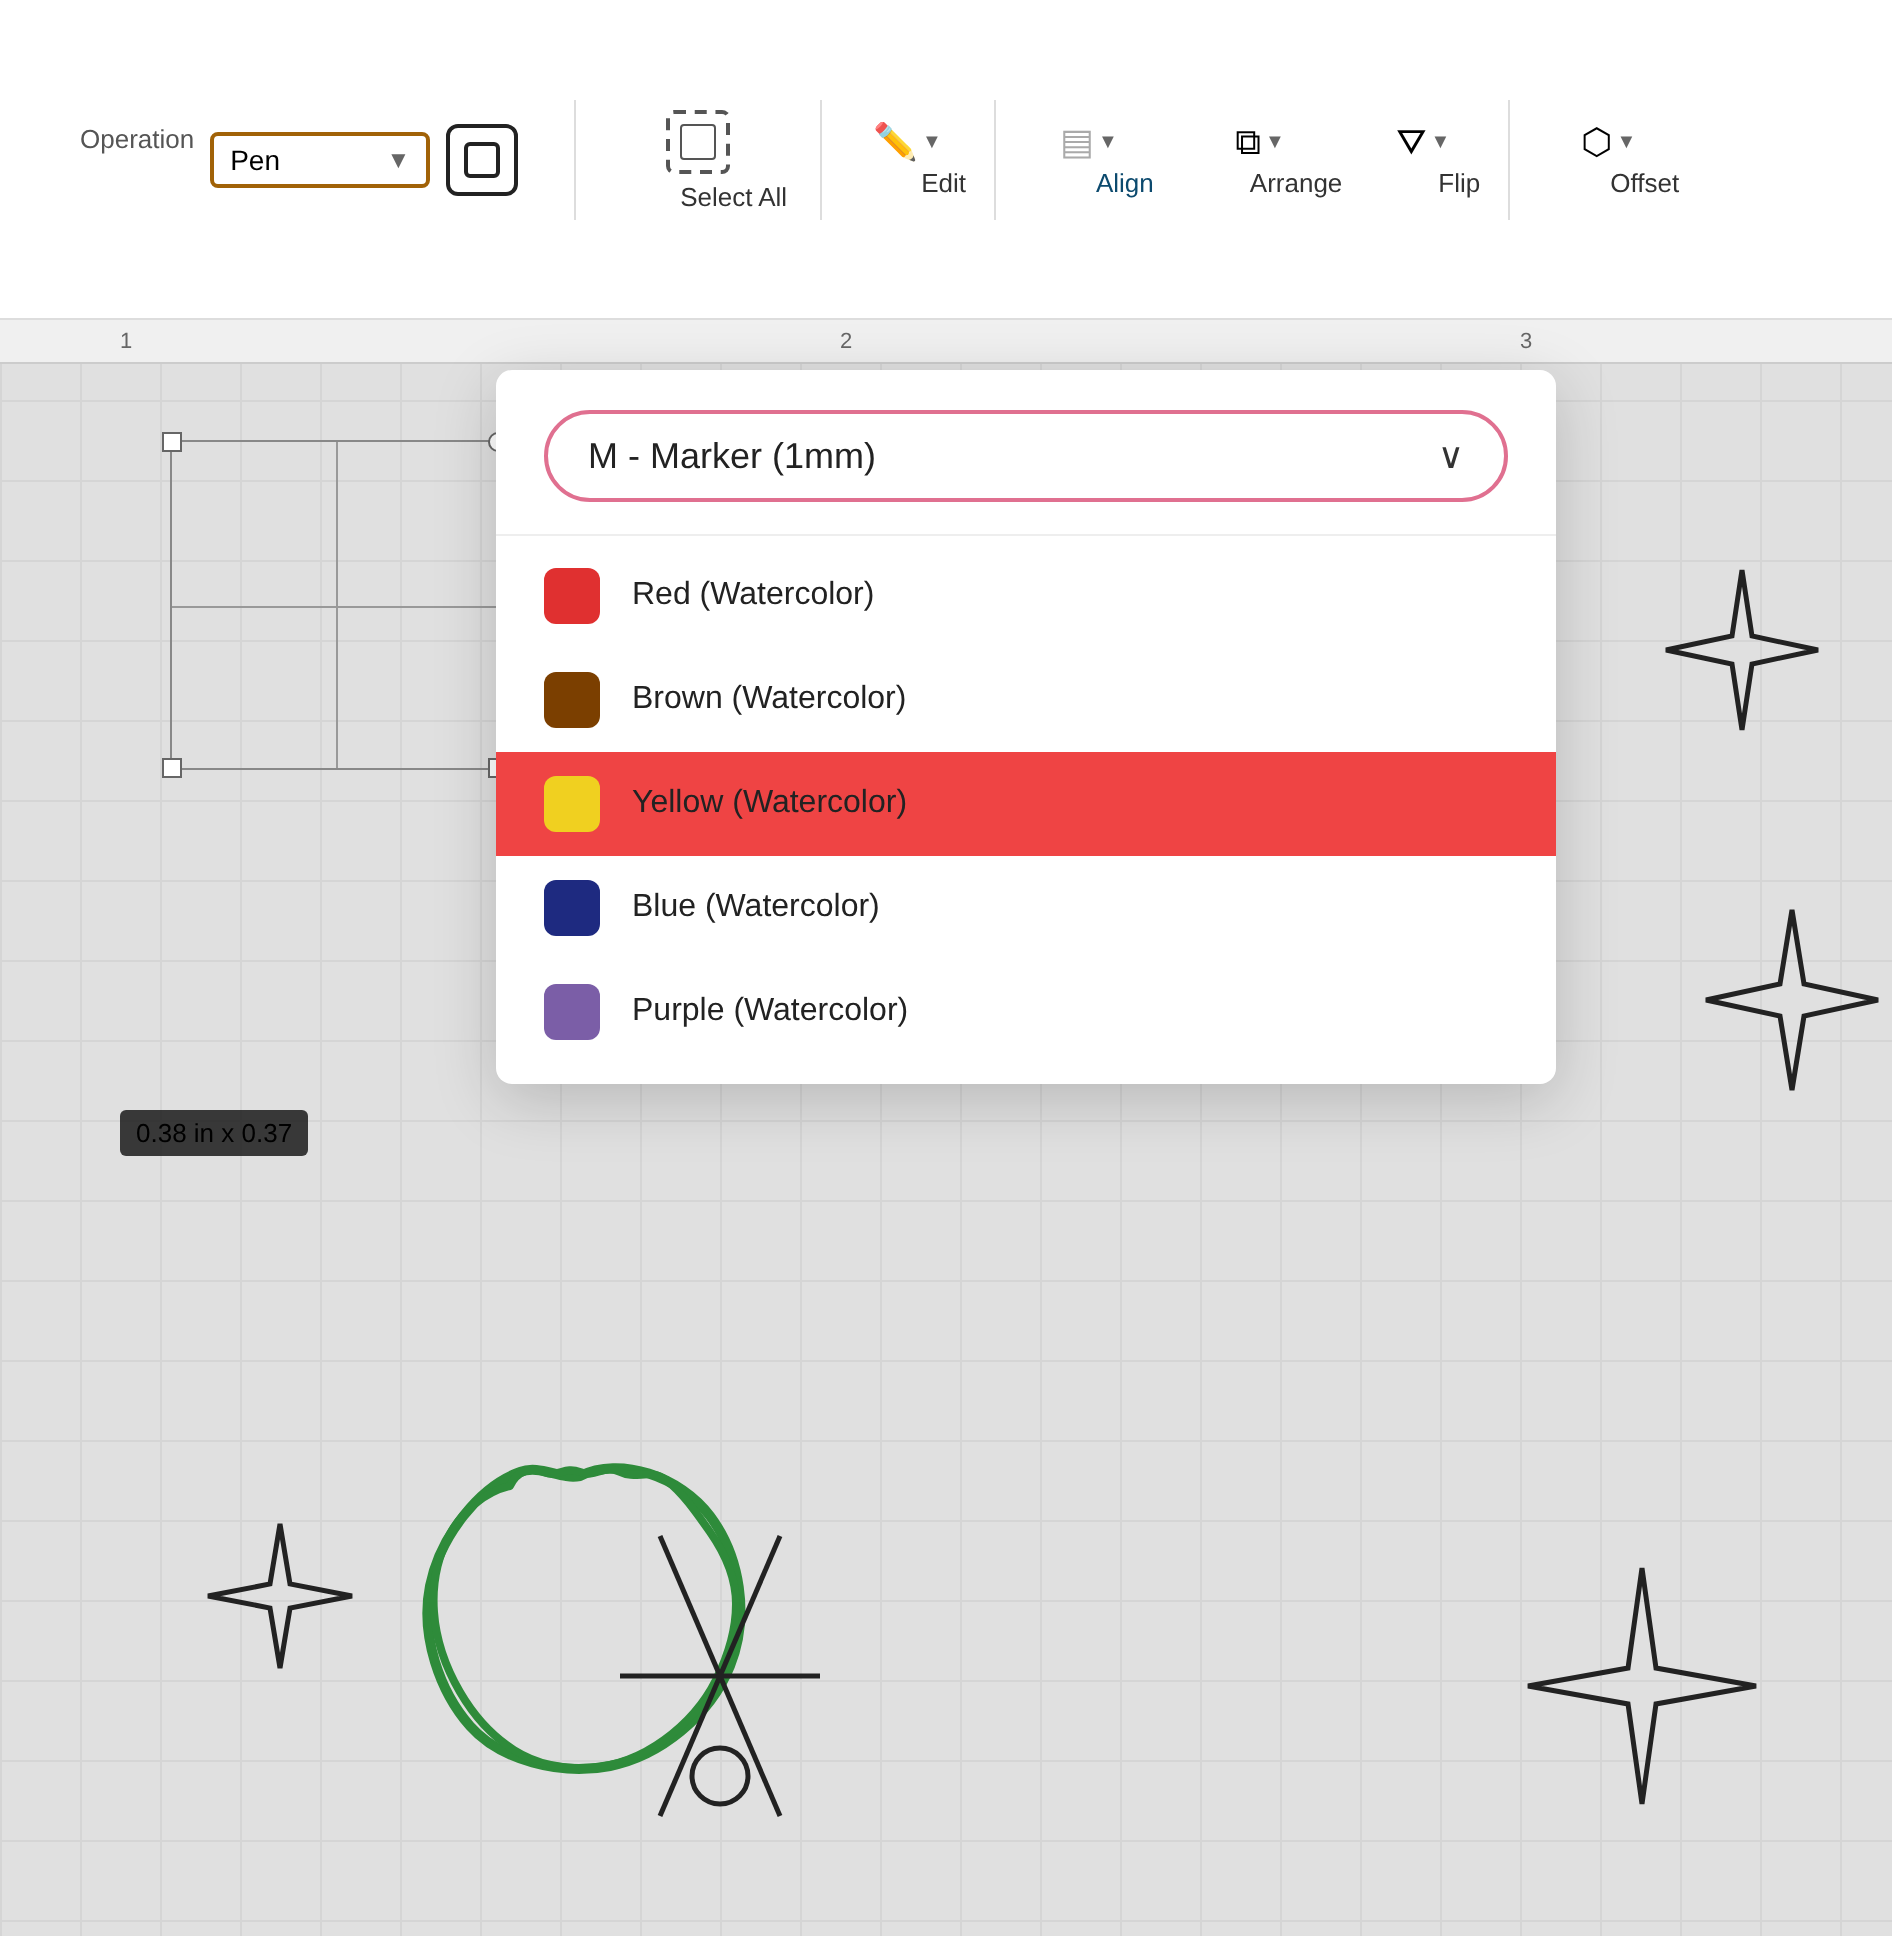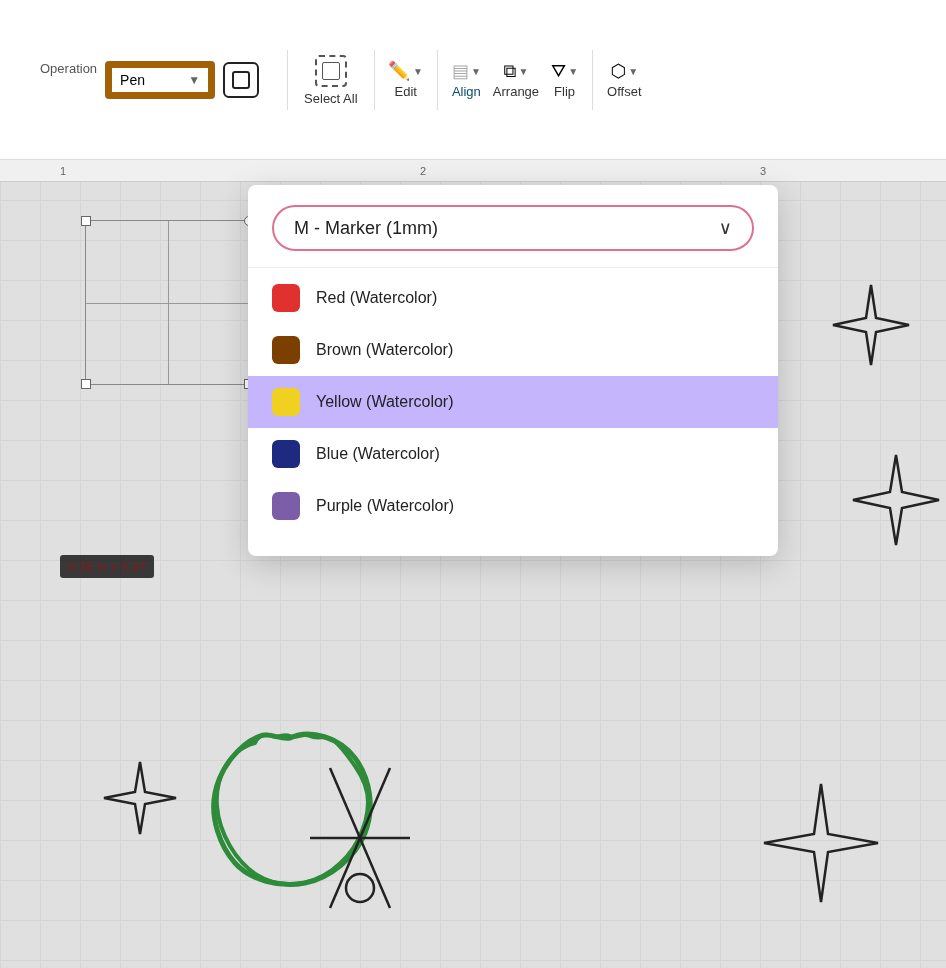--- a/index.html
+++ b/index.html
@@ -42,21 +42,21 @@
 
     .toolbar-controls {
       display: flex;
       align-items: center;
       gap: 8px;
     }
 
     .pen-select {
       display: flex;
       align-items: center;
-      border: 7px solid #a16207;
+      border: 2px solid #a16207;
       border-radius: 4px;
       padding: 4px 8px;
       background: white;
       font-size: 14px;
       gap: 4px;
       cursor: pointer;
       min-width: 110px;
       justify-content: space-between;
     }
 
@@ -90,20 +90,21 @@
       flex-direction: column;
       align-items: center;
       gap: 2px;
       cursor: pointer;
       padding: 4px 8px;
     }
 
     .toolbar-icon-label {
       font-size: 13px;
       color: #333;
+      margin-left: 36px;
     }
 
     .icon-circle {
       width: 36px;
       height: 36px;
       display: flex;
       align-items: center;
       justify-content: center;
     }
 
@@ -191,21 +192,21 @@
       font-size: 11px;
       color: #666;
     }
 
     
     .size-badge {
       position: absolute;
       top: 395px;
       left: 60px;
       background: rgba(0,0,0,0.75);
-      color: #7f1d1d;
+      color: #000000;
       font-size: 13px;
       padding: 4px 8px;
       border-radius: 3px;
       z-index: 5;
       white-space: nowrap;
     }
 
     
     .green-shape {
       position: absolute;
@@ -256,21 +257,21 @@
     
     .dropdown-overlay {
       position: absolute;
       top: 185px;
       left: 248px;
       width: 530px;
       background: white;
       border-radius: 8px;
       box-shadow: 0 8px 32px rgba(0,0,0,0.18);
       z-index: 100;
-      padding-bottom: 20px;
+      padding-bottom: 6px;
       overflow: hidden;
     }
 
     .dropdown-header {
       padding: 20px 24px 16px;
       border-bottom: 1px solid #eee;
       position: relative;
     }
 
     .dropdown-select-row {
@@ -302,21 +303,21 @@
       display: flex;
       align-items: center;
       padding: 12px 24px;
       cursor: pointer;
       gap: 16px;
       font-size: 16px;
       color: #222;
     }
 
     .dropdown-item.selected {
-      background: #c4b5fd;
+      background: #ef4444;
     }
 
     .color-swatch {
       width: 28px;
       height: 28px;
       border-radius: 6px;
       flex-shrink: 0;
     }
 
     

